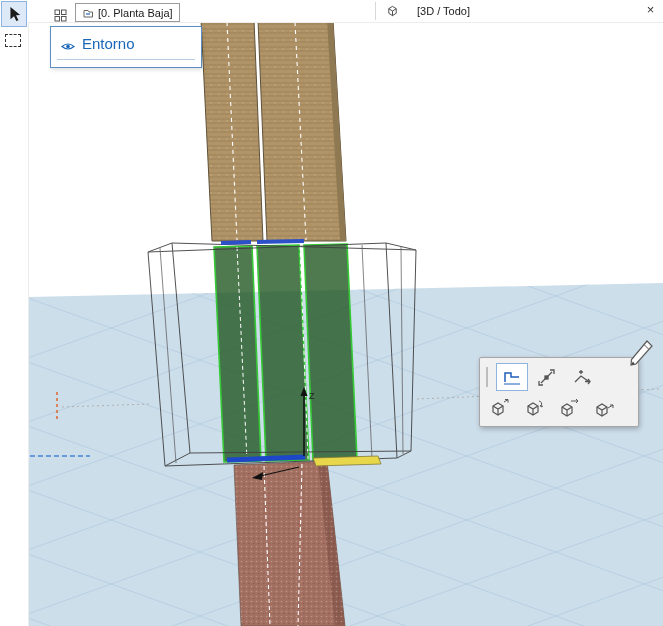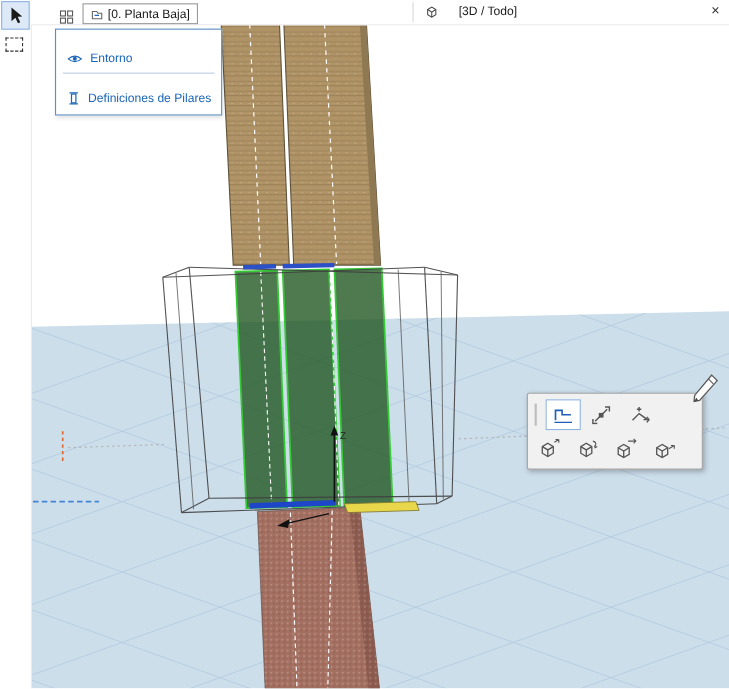--- a/index.html
+++ b/index.html
@@ -22,22 +22,22 @@
   
   .lefttools{position:absolute;left:0;top:0;width:28px;height:626px;background:#fff;
              border-right:1px solid #ececec;z-index:5;}
   .toolbtn{width:24px;height:24px;margin:1px;display:flex;align-items:center;justify-content:center;}
   .toolbtn.selected{background:#dde9f7;border:1px solid #8fb4e0;}
   .marquee-glyph{width:14px;height:11px;border:1px dashed #333;}
 
   
   .menu{position:absolute;left:50px;top:26px;width:150px;background:#fff;
         border:1px solid #5b8fc3;z-index:10;padding:4px 0;box-shadow:1px 2px 4px rgba(0,0,0,.12);}
-  .menu-item{display:flex;align-items:center;gap:7px;padding:4px 9px;color:#1a66b8;
-             font-size:11px;white-space:nowrap;cursor:default;margin-top:12px;}
+  .menu-item{display:flex;align-items:flex-end;gap:7px;padding:4px 9px;color:#1a66b8;
+             font-size:15px;white-space:nowrap;cursor:default;}
   .menu-item .mi-icon{width:15px;display:flex;justify-content:center;}
   .menu-sep{border-top:1px solid #b9cde2;margin:3px 6px;}
 
   
   .palette{position:absolute;left:479px;top:357px;width:150px;background:#f1f1f1;
            border:1px solid #a6a6a6;border-radius:2px;z-index:8;padding:3px 4px;
            box-shadow:1px 2px 5px rgba(0,0,0,.25);}
   .prow{display:flex;align-items:center;gap:3px;height:31px;}
   .pbtn{width:32px;height:28px;display:flex;align-items:center;justify-content:center;}
   .pbtn.selected{background:#fff;border:1px solid #8fb4e0;width:30px;height:26px;}
@@ -234,29 +234,20 @@
     <div class="menu-item">
       <span class="mi-icon">
         <svg width="14" height="11" viewBox="0 0 14 11" fill="none">
           <path d="M1,5.5 Q7,0.5 13,5.5 Q7,10.5 1,5.5 Z" stroke="#1a66b8" stroke-width="1.1"></path>
           <circle cx="7" cy="5.5" r="1.8" fill="#1a66b8"></circle>
         </svg>
       </span>
       <span>Entorno</span>
     </div>
     <div class="menu-sep"></div>
-    <div class="menu-item">
-      <span class="mi-icon">
-        <svg width="10" height="13" viewBox="0 0 10 13" fill="none" stroke="#1a66b8" stroke-width="1.1">
-          <rect x="3" y="2.5" width="4" height="8"></rect>
-          <path d="M1.2,1.5 h7.6 M1.2,11.5 h7.6"></path>
-        </svg>
-      </span>
-      <span>Definiciones de Pilares</span>
-    </div>
   </div>
 
   <div class="palette">
     <div class="prow">
       <span class="phandle"></span>
       <div class="pbtn selected">
         <svg width="20" height="18" viewBox="0 0 20 18" fill="none" stroke="#1f5fb8" stroke-width="1.5">
           <path d="M3,14 V5 h6 v4 h8"></path>
             <path d="M2,16 h16" stroke-width="1"></path>
         </svg>

